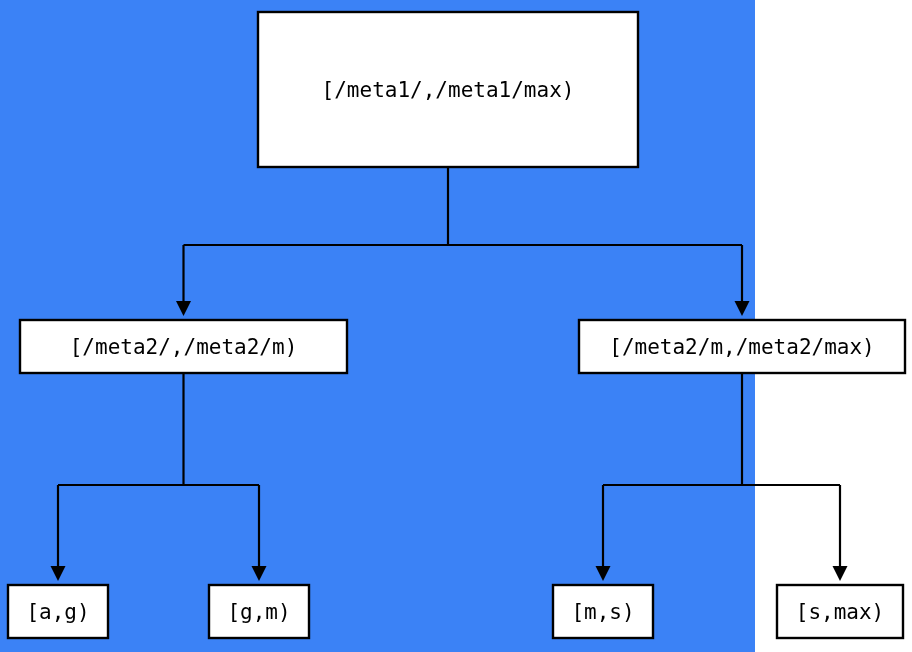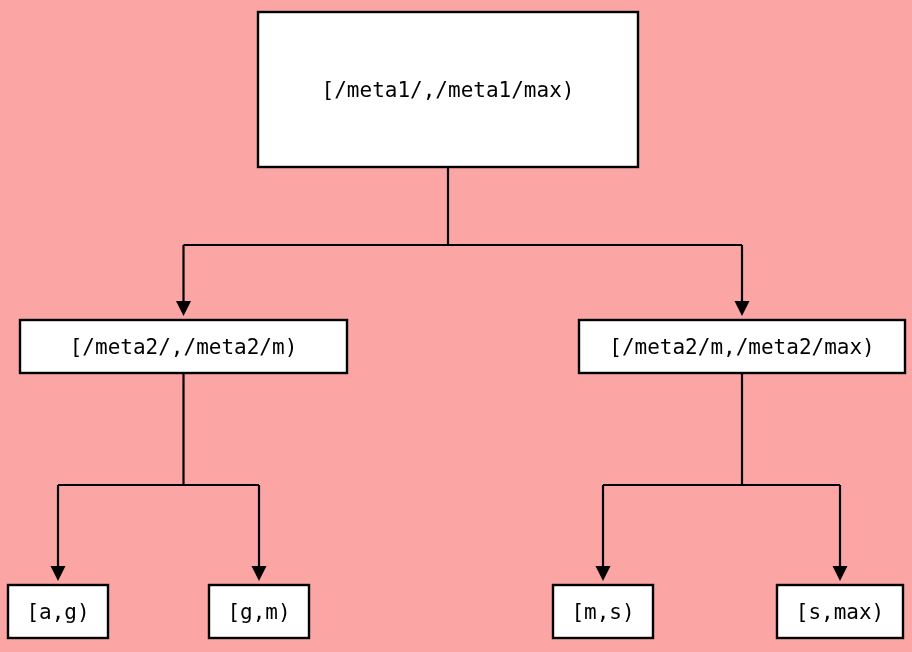--- a/index.html
+++ b/index.html
@@ -9,23 +9,23 @@
     background: #ffffff;
   }
   body {
     width: 912px;
     height: 652px;
     font-family: "DejaVu Sans Mono", "Liberation Mono", monospace;
     overflow: hidden;
   }
   #diagram-root {
     position: relative;
-    width: 912px;
+    width: 755px;
     height: 652px;
-    background: #fca5a5;
+    background: #3b82f6;
   }
   svg#tree-svg {
     display: block;
     width: 912px;
     height: 652px;
   }
   .node-box {
     fill: #ffffff;
     stroke: #000000;
     stroke-width: 2.4;

